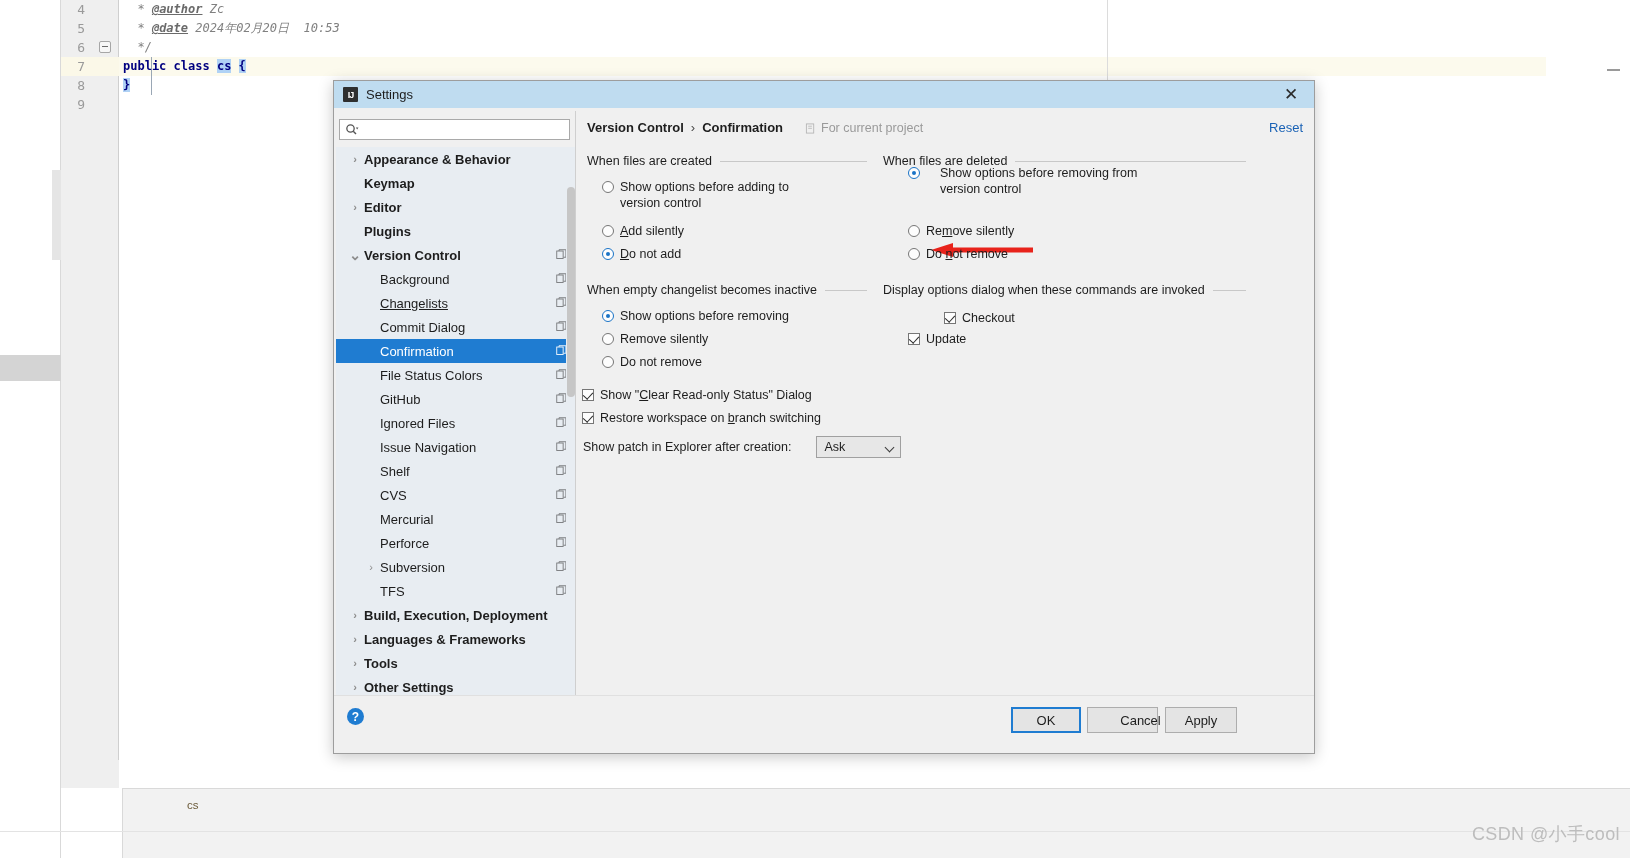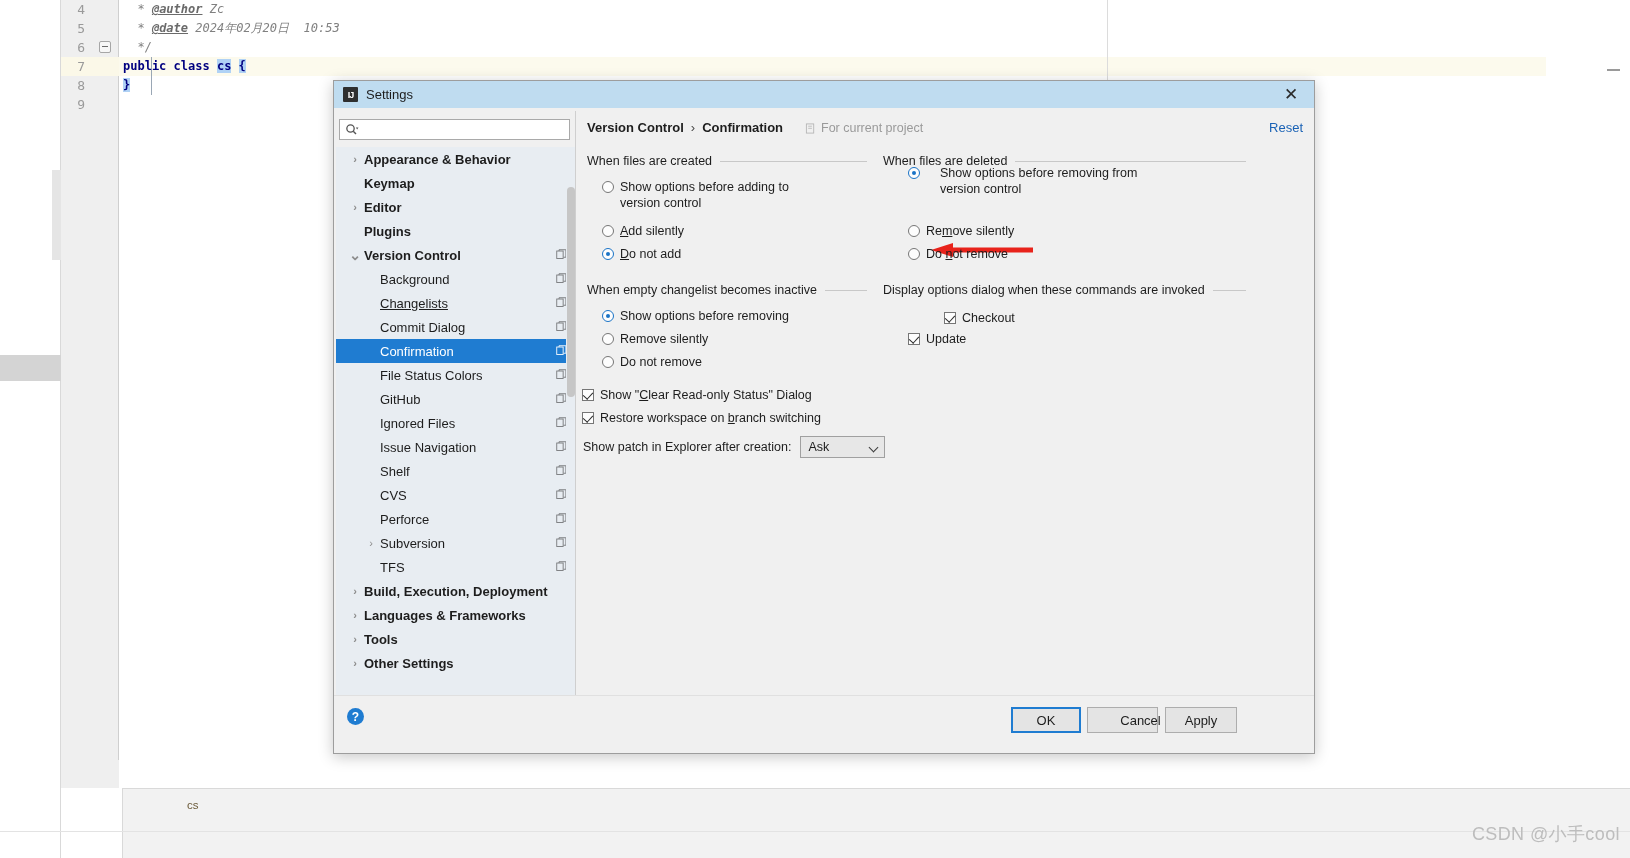--- a/index.html
+++ b/index.html
@@ -242,21 +242,21 @@
   .opt-label { line-height: 16px; }
 
   .patch-row {
     position: absolute; display: flex; align-items: center; gap: 9px;
     font-size: 12.5px; color: #1d1d1d;
   }
   .combo {
     width: 85px; height: 22px; background: #e7e7e7;
     border: 1px solid #a0a0a0; display: flex; align-items: center;
     padding-left: 7px; font-size: 12.5px; color: #1d1d1d;
-    position: relative; cursor: default;
+    position: relative; cursor: default; margin-left: 16px;
   }
   .combo-arrow {
     position: absolute; right: 7px; top: 7px;
     width: 7px; height: 7px; border: solid #3c3c3c;
     border-width: 0 1.4px 1.4px 0; transform: rotate(45deg);
   }
 
   
   .annot-arrow {
     position: absolute; left: 352px; top: 134px; width: 110px; height: 16px;
@@ -439,20 +439,27 @@
             </svg>
           </div>
           <div class="sb-item">
             <span class="sb-label" style="margin-left: 44px;">CVS</span>
             <svg class="sb-copy-icon" viewBox="0 0 12 12">
               <rect x="0.8" y="2.2" width="7" height="8.2" fill="none" stroke="currentColor" stroke-width="1"></rect>
               <path d="M3.3 2.2 V0.8 H10.8 V9 H8.2" fill="none" stroke="currentColor" stroke-width="1"></path>
             </svg>
           </div>
           <div class="sb-item">
+            <span class="sb-label" style="margin-left: 44px;">Mercurial</span>
+            <svg class="sb-copy-icon" viewBox="0 0 12 12">
+              <rect x="0.8" y="2.2" width="7" height="8.2" fill="none" stroke="currentColor" stroke-width="1"></rect>
+              <path d="M3.3 2.2 V0.8 H10.8 V9 H8.2" fill="none" stroke="currentColor" stroke-width="1"></path>
+            </svg>
+          </div>
+          <div class="sb-item">
             <span class="sb-label" style="margin-left: 44px;">Perforce</span>
             <svg class="sb-copy-icon" viewBox="0 0 12 12">
               <rect x="0.8" y="2.2" width="7" height="8.2" fill="none" stroke="currentColor" stroke-width="1"></rect>
               <path d="M3.3 2.2 V0.8 H10.8 V9 H8.2" fill="none" stroke="currentColor" stroke-width="1"></path>
             </svg>
           </div>
           <div class="sb-item">
             <span class="sb-caret" style="left: 28px;">›</span>
             <span class="sb-label" style="margin-left: 44px;">Subversion</span>
             <svg class="sb-copy-icon" viewBox="0 0 12 12">

